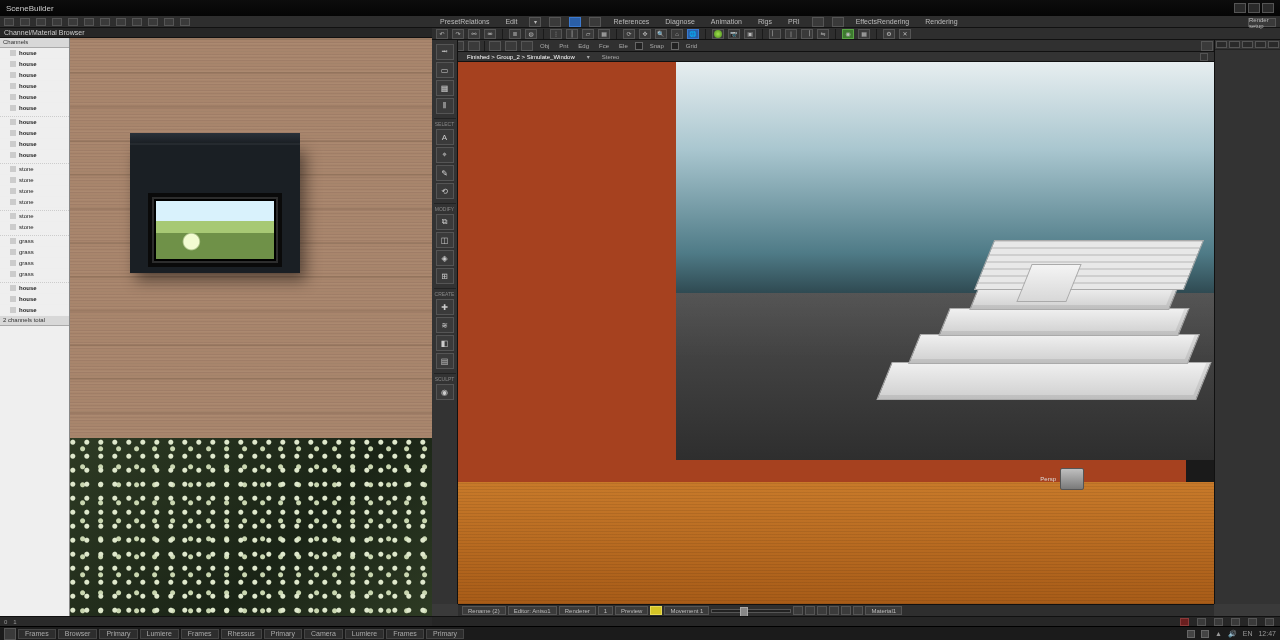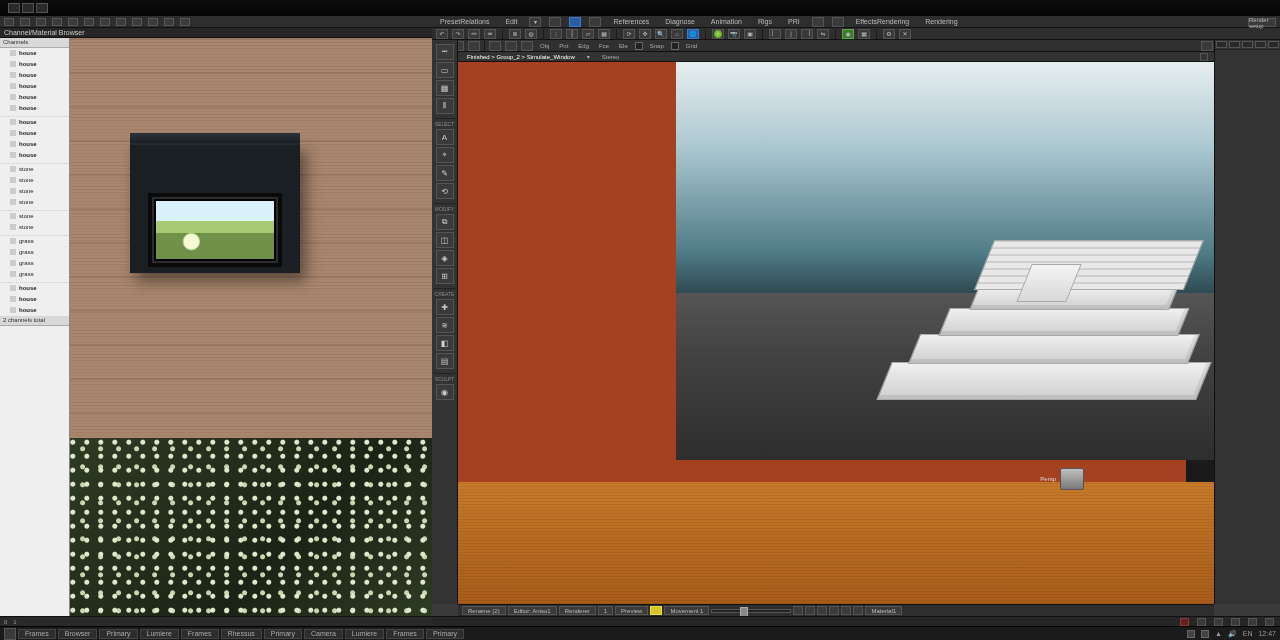--- a/index.html
+++ b/index.html
@@ -131,20 +131,21 @@
 .rightwin .topright .qbtn{width:28px;height:9px;background:#3a3a3a;border:1px solid #555;font-size:6px;display:flex;align-items:center;justify-content:center;color:#bbb;}
 
 
 .sun{width:8px;height:8px;border-radius:50%;background:radial-gradient(#9fe04a,#4a8a1f);} 
 
 </style>
 </head>
 <body>
 
 <div class="titlebar">
+  <span class="title">SceneBuilder</span>
   <div class="wbtn"></div>
   <div class="wbtn"></div>
   <div class="wbtn"></div>
 </div>
 
 <div class="leftwin">
 
   <div class="chrome">
     <div class="ibtn"></div>
     <div class="ibtn"></div>

